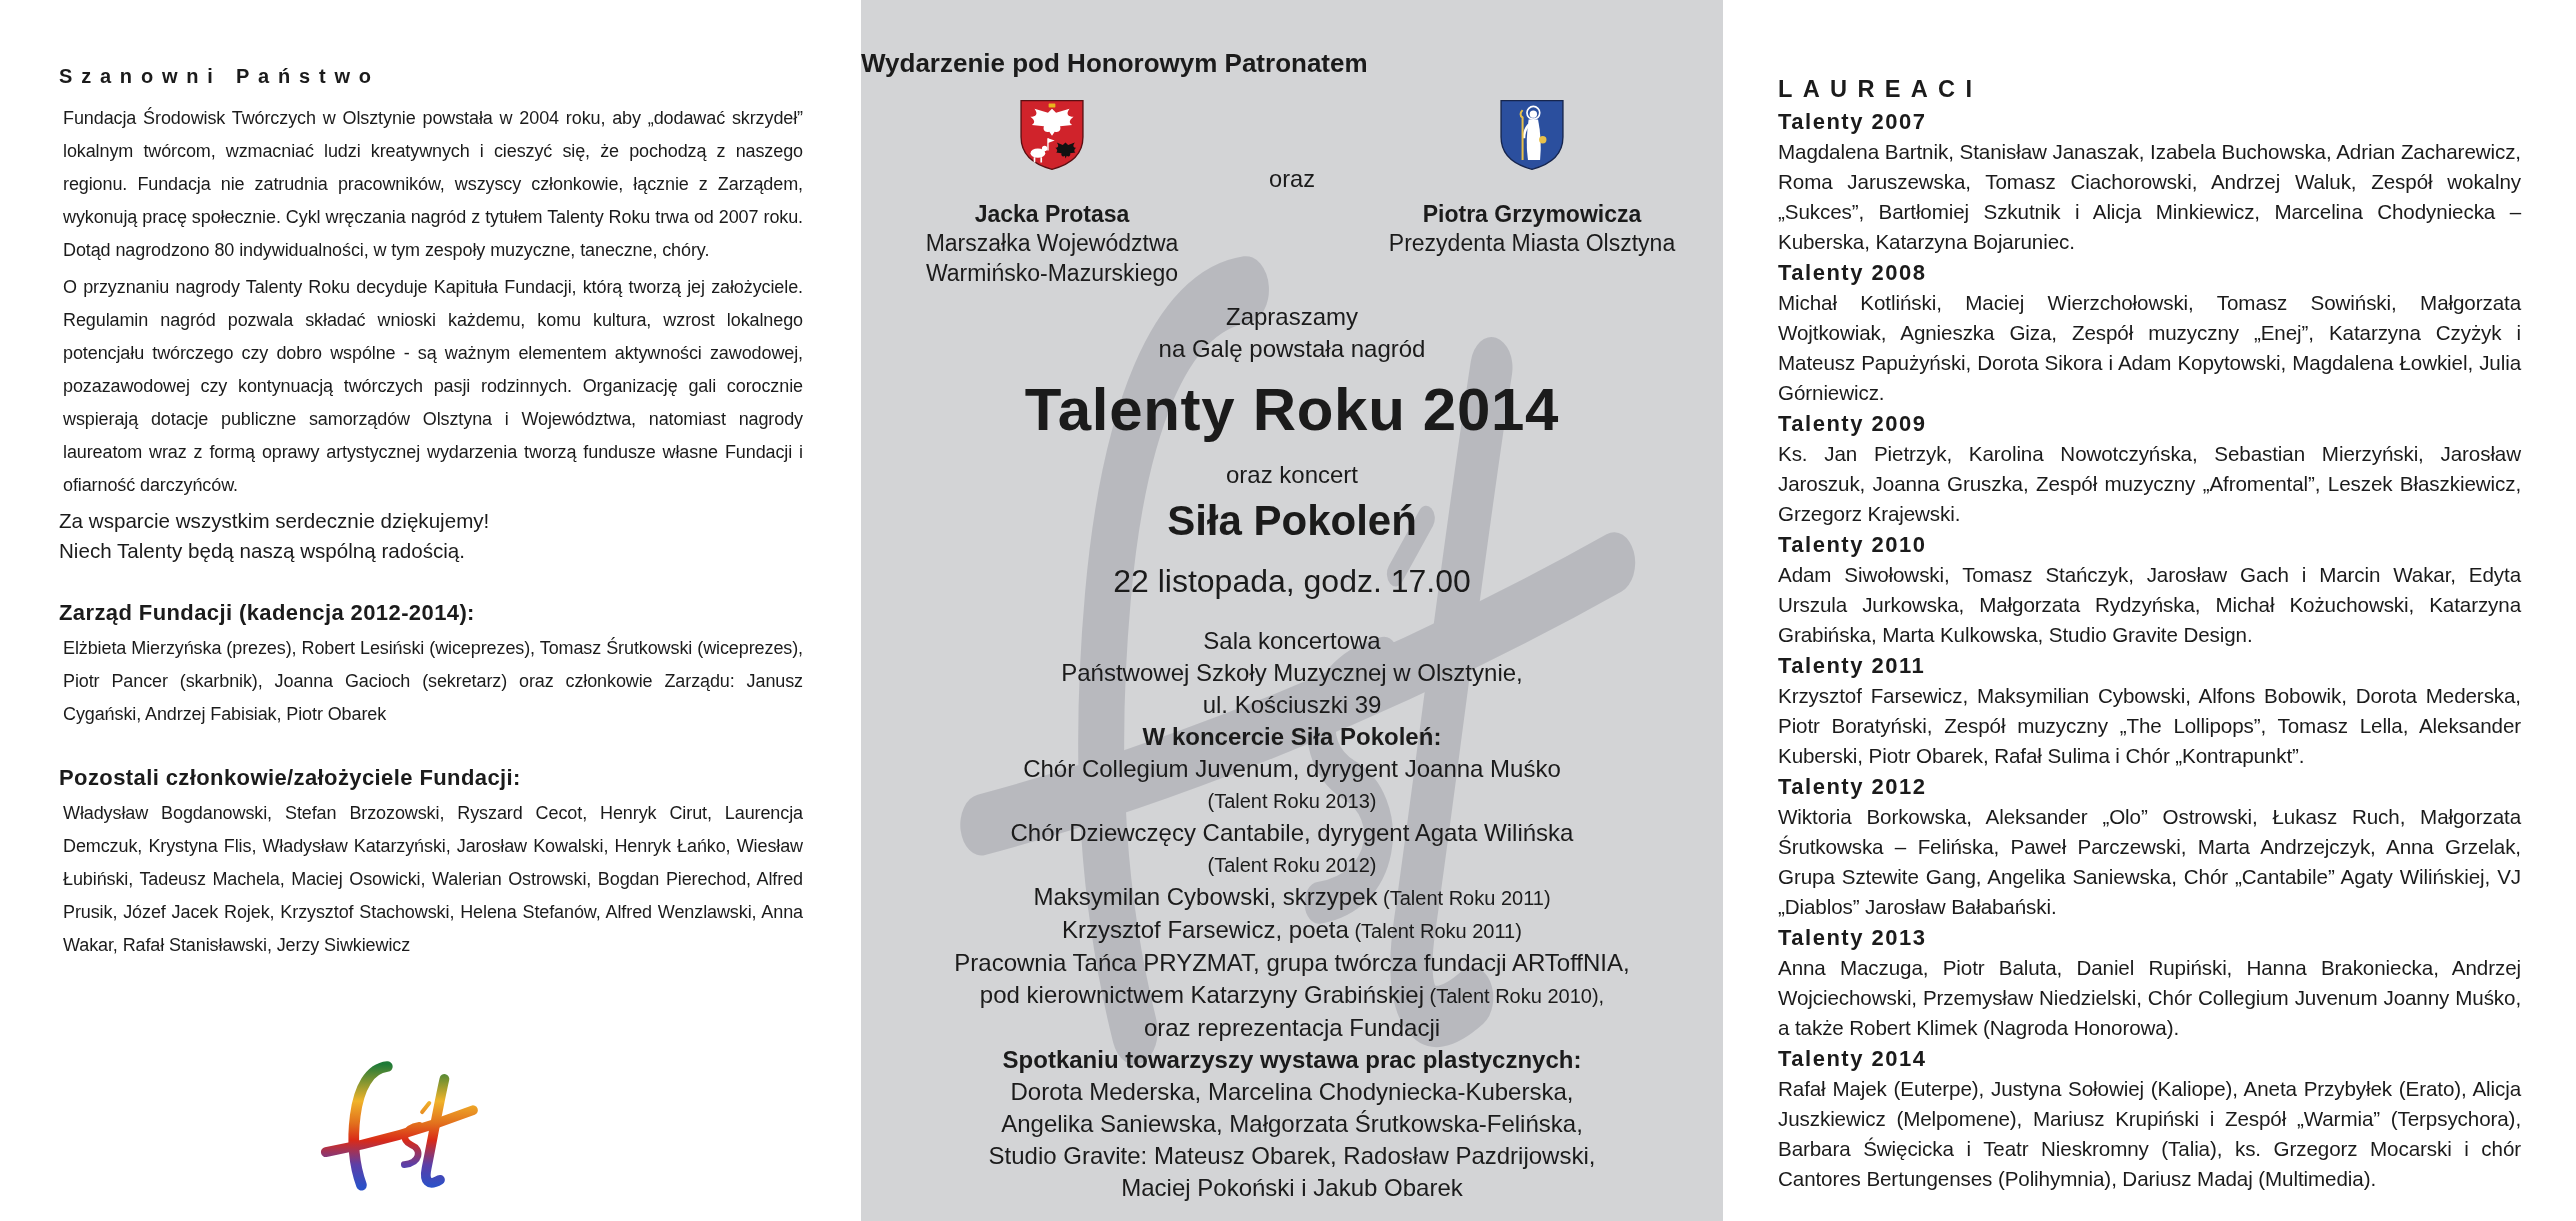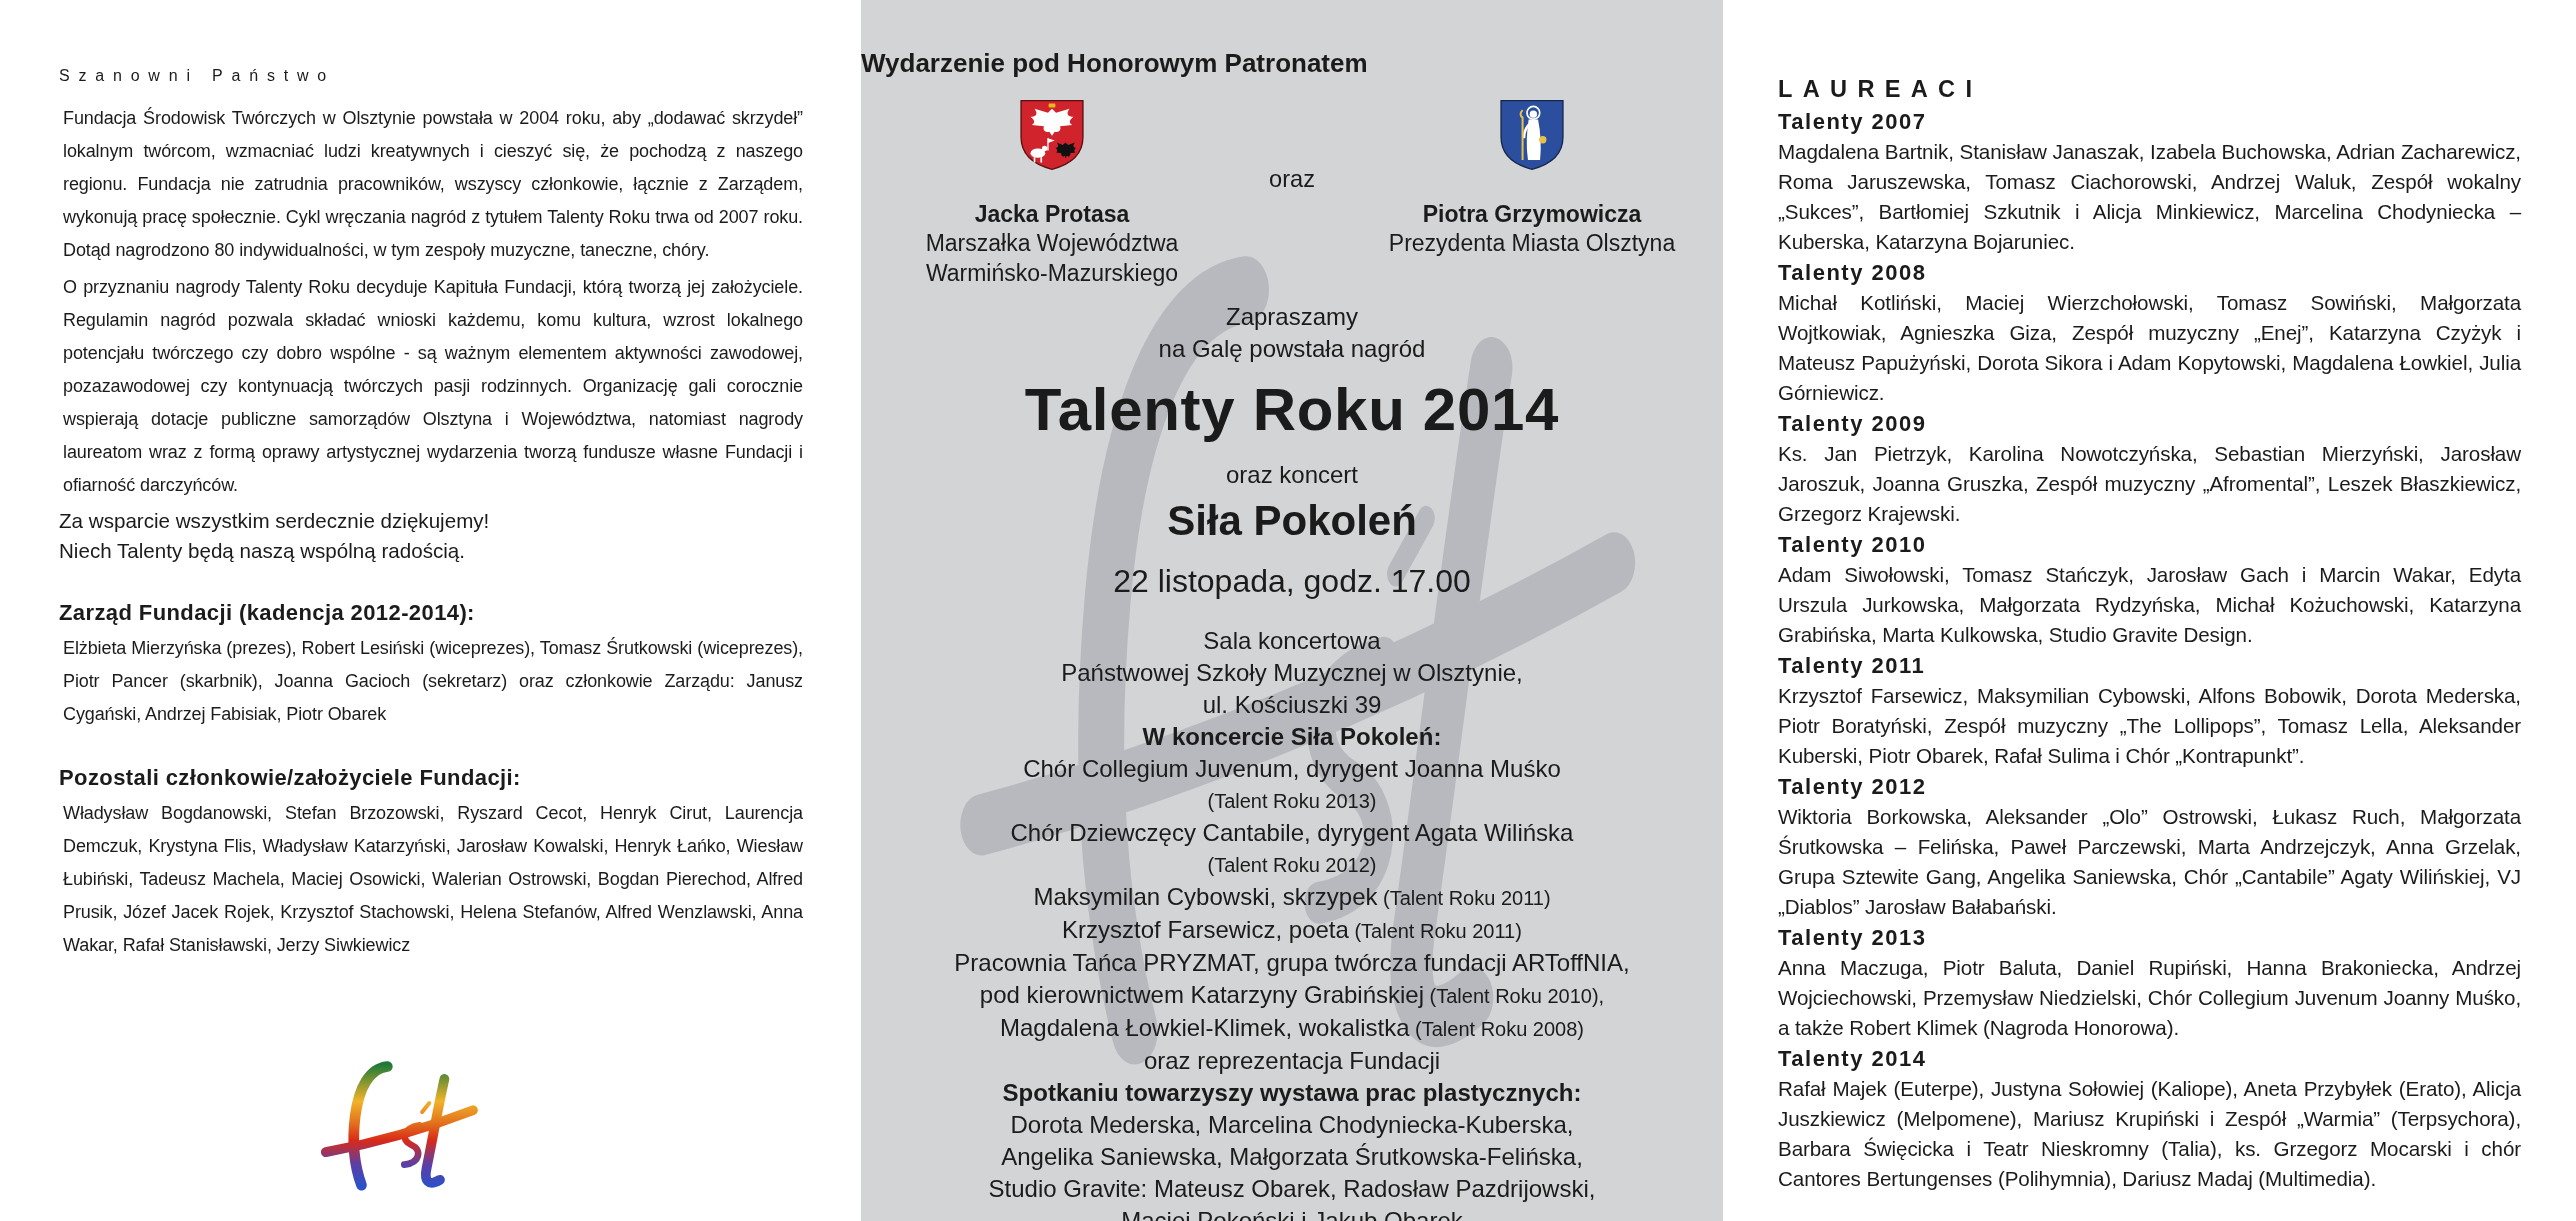--- a/index.html
+++ b/index.html
@@ -2,21 +2,21 @@
 <html lang="pl" style="font-size:11.8px"><head>
 <meta charset="utf-8">
 <style>
   html,body{margin:0;padding:0;background:#888;}
   #page{
     position:relative;width:2576px;height:1222px;background:#ffffff;
     font-family:"Liberation Sans",sans-serif;color:#1b1b1b;overflow:hidden;
   }
   
   .col-left{position:absolute;left:59px;top:59px;width:748px;}
-  .col-left .head{font-size:16px;font-weight:normal;letter-spacing:8.8px;line-height:34px;margin:0 0 8.8px 0;}
+  .col-left .head{font-size:20px;font-weight:bold;letter-spacing:8.8px;line-height:34px;margin:0 0 8.8px 0;}
   .para{font-size:18px;line-height:33px;text-align:justify;letter-spacing:-0.1px;margin:4px;}
   .single-line{font-size:20.6px;line-height:30px;margin:0;}
   .subhead{font-size:22px;font-weight:bold;line-height:31px;margin:31px 0 1.5px 0;letter-spacing:0.4px;}
   .fst-logo{position:absolute;left:316px;top:1045px;width:165px;height:159px;}
   
   .gray-panel{position:absolute;left:861px;top:0;width:862px;height:1222px;background:#d3d4d6;overflow:hidden;}
   .watermark{position:absolute;left:59px;top:206px;width:767px;height:892px;opacity:.5;}
   .panel-content{position:relative;z-index:1;padding-top:46px;}
   .patronage-header{text-align:left;font-size:26px;font-weight:bold;line-height:34px;margin:0;}
   .arms-row{display:flex;justify-content:center;align-items:flex-start;margin-top:17.7px;}
@@ -136,21 +136,20 @@
           <div class="mline n"><span>ul. Kościuszki 39</span></div>
           <div class="mline b"><span>W koncercie Siła Pokoleń:</span></div>
           <div class="mline n"><span>Chór Collegium Juvenum, dyrygent Joanna Muśko</span></div>
           <div class="mline sm"><span>(Talent Roku 2013)</span></div>
           <div class="mline n"><span>Chór Dziewczęcy Cantabile, dyrygent Agata Wilińska</span></div>
           <div class="mline sm"><span>(Talent Roku 2012)</span></div>
           <div class="mline n"><span>Maksymilan Cybowski, skrzypek</span><span class="suffix"> (Talent Roku 2011)</span></div>
           <div class="mline n"><span>Krzysztof Farsewicz, poeta</span><span class="suffix"> (Talent Roku 2011)</span></div>
           <div class="mline n"><span>Pracownia Tańca  PRYZMAT, grupa twórcza fundacji ARToffNIA,</span></div>
           <div class="mline n"><span>pod kierownictwem Katarzyny Grabińskiej</span><span class="suffix"> (Talent Roku 2010),</span></div>
-          <div class="mline n"><span>Magdalena Łowkiel-Klimek, wokalistka</span><span class="suffix"> (Talent Roku 2008)</span></div>
           <div class="mline n"><span>oraz reprezentacja Fundacji</span></div>
           <div class="mline b"><span>Spotkaniu towarzyszy wystawa prac plastycznych:</span></div>
           <div class="mline n"><span>Dorota Mederska, Marcelina Chodyniecka-Kuberska,</span></div>
           <div class="mline n"><span>Angelika Saniewska, Małgorzata Śrutkowska-Felińska,</span></div>
           <div class="mline n"><span>Studio Gravite: Mateusz Obarek, Radosław Pazdrijowski,</span></div>
           <div class="mline n"><span>Maciej Pokoński i Jakub Obarek</span></div>
         </div>
     </div>
   </div>
 

